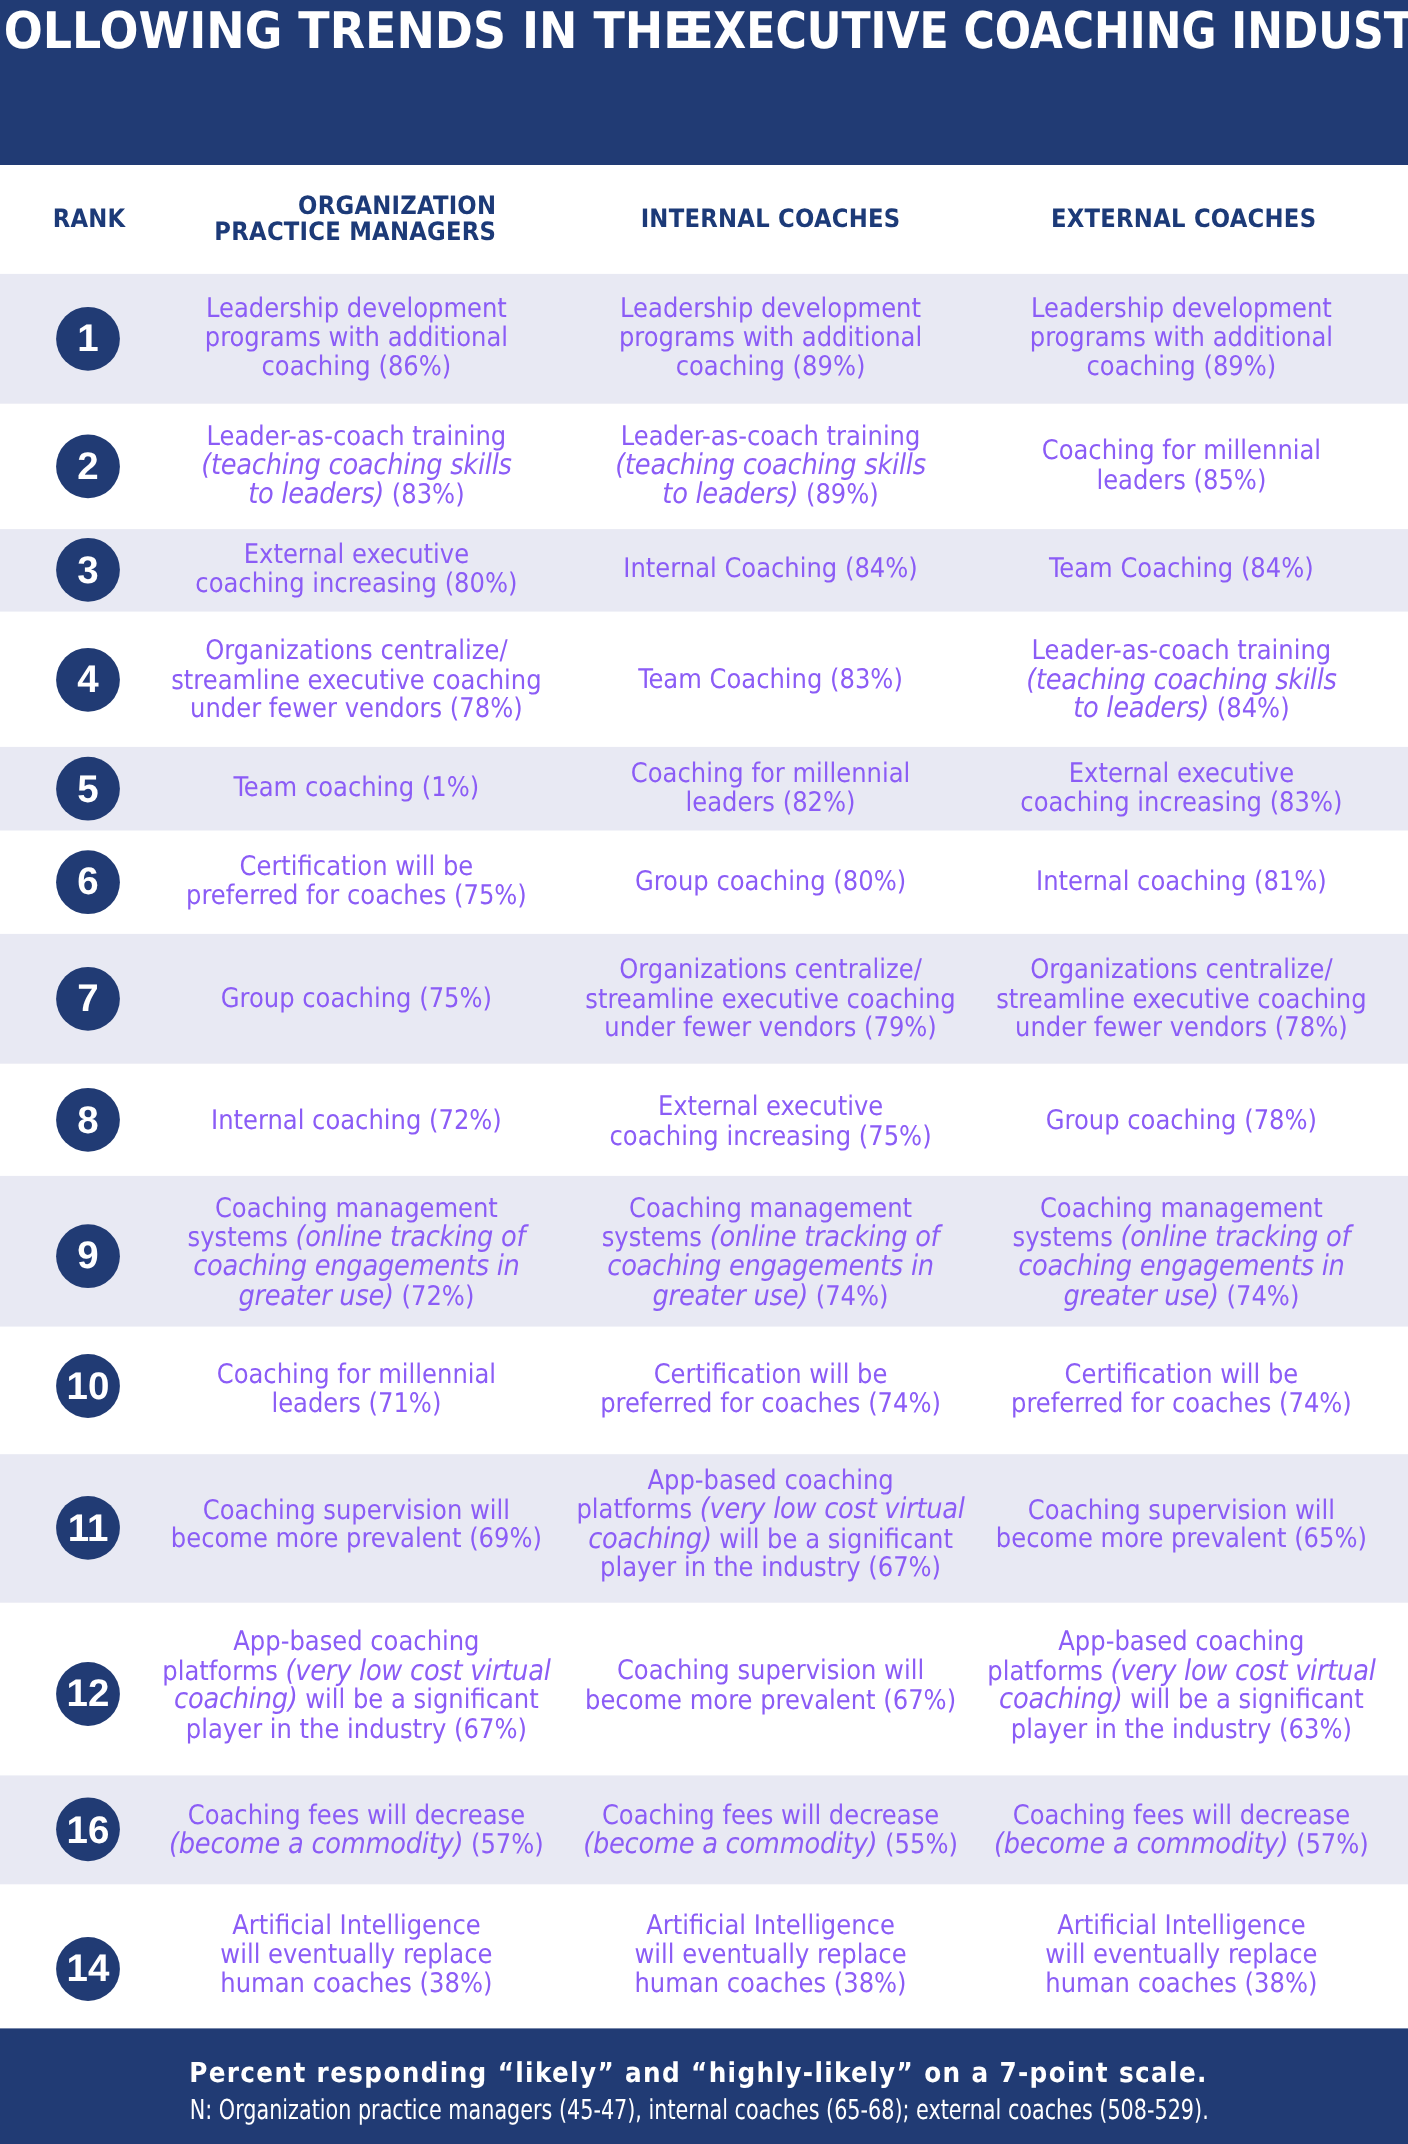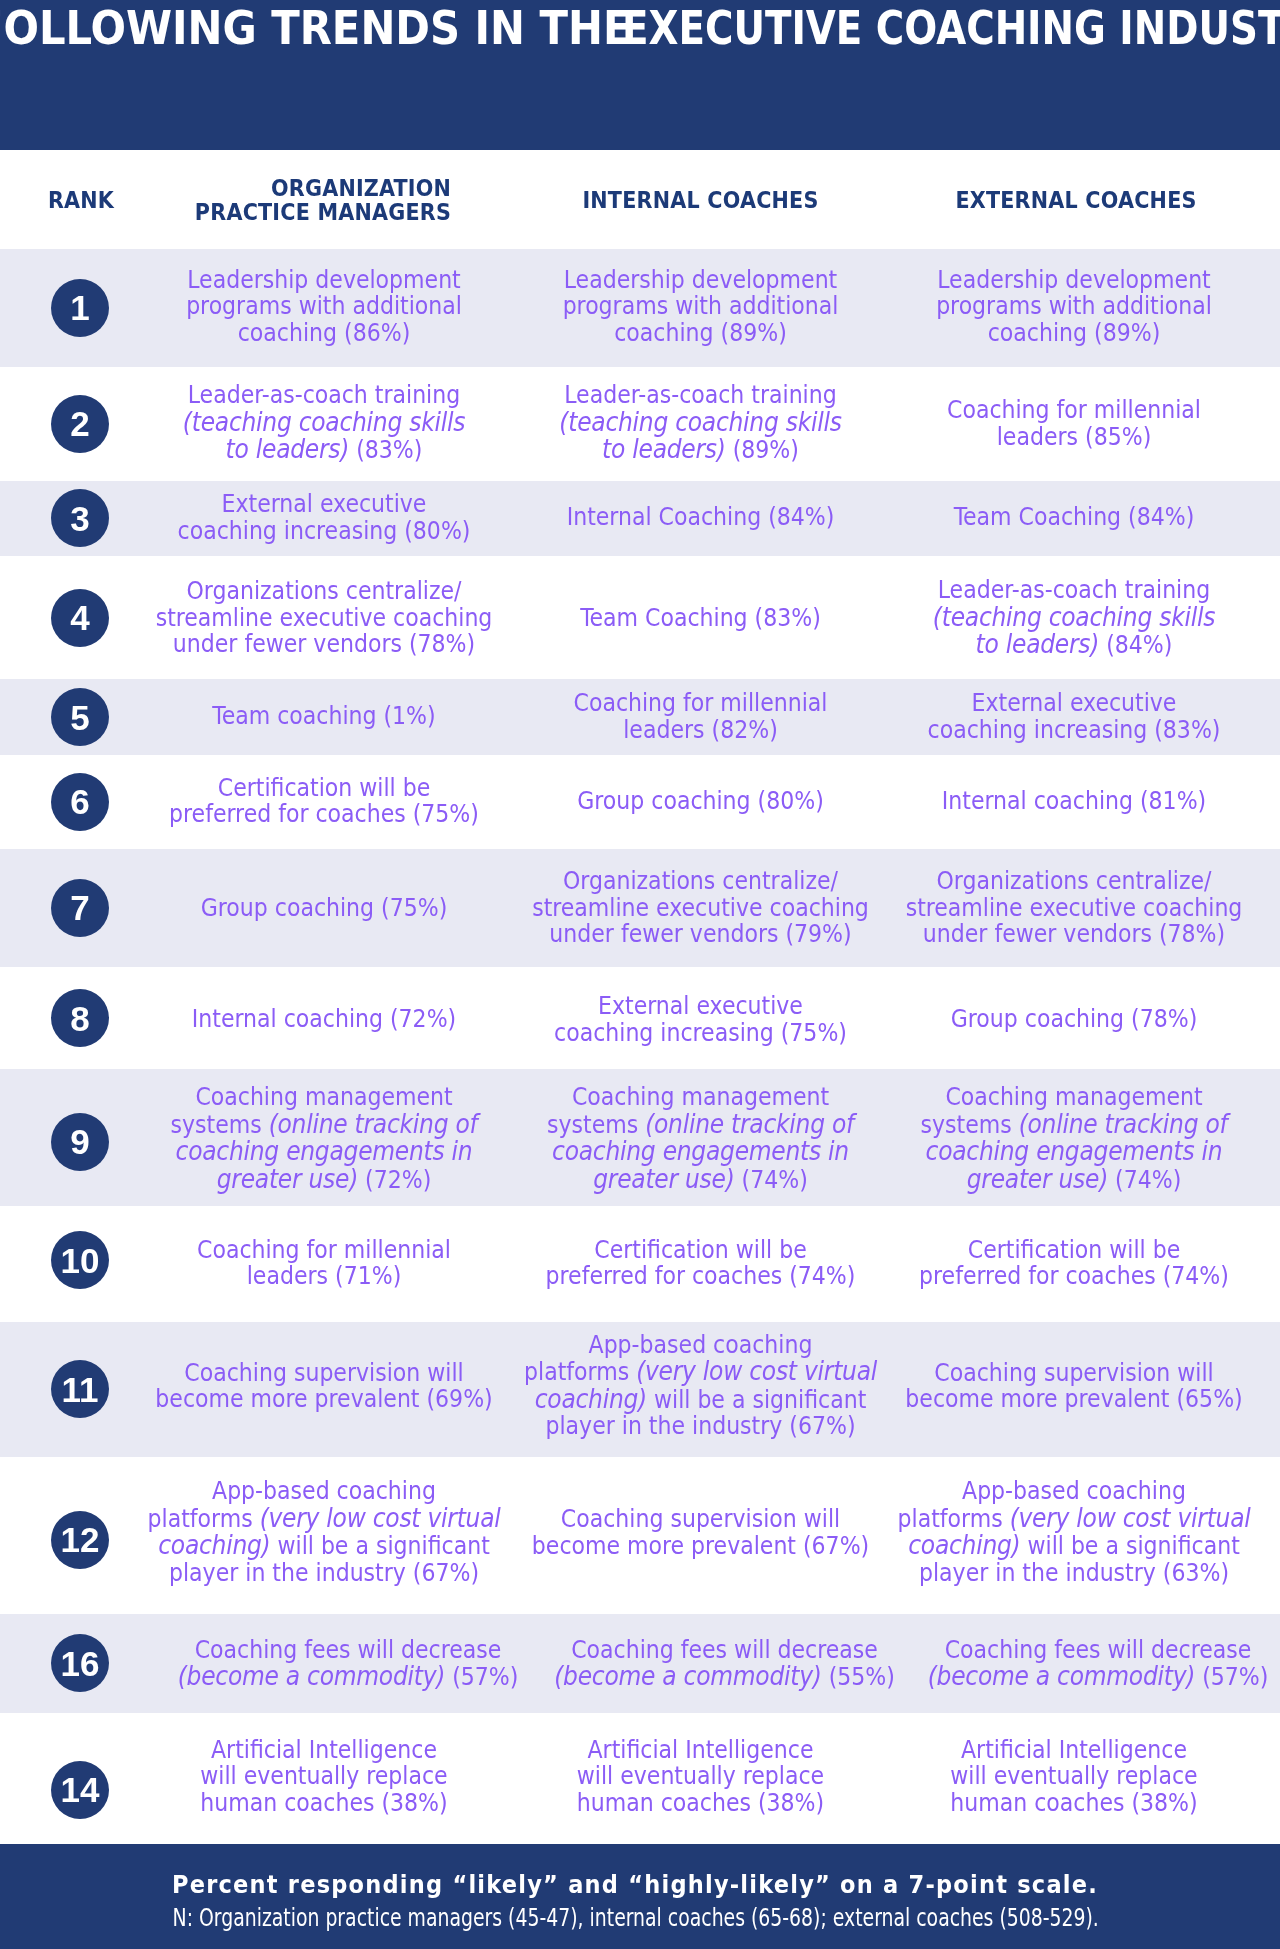--- a/index.html
+++ b/index.html
@@ -111,21 +111,21 @@
   .row:nth-child(12) .rank-badge { margin-top: -24.8px; }
   .row:nth-child(14) .rank-badge { margin-top: -18px; }
 
   .row:nth-child(2)  .cell { margin-top: 0.5px; }
   .row:nth-child(4)  .cell { margin-top: 1.5px; }
   .row:nth-child(7)  .cell { margin-top: 1.5px; }
   .row:nth-child(8)  .cell { margin-top: 2px; }
   .row:nth-child(9)  .cell { margin-top: 1.5px; }
   .row:nth-child(11) .cell { margin-top: -2.5px; }
   .row:nth-child(12) .cell { margin-top: -2px; }
-  .row:nth-child(13) .cell { margin-top: 1.5px; margin-left: 24px; }
+  .row:nth-child(13) .cell { margin-top: 1.5px; }
   .row:nth-child(14) .cell { margin-top: -1px; }
 
   
   .footer {
     background: #213b74;
     height: 116.5px;
     display: flex; flex-direction: column; align-items: center; justify-content: center;
     color: #ffffff;
     text-align: center;
   }

